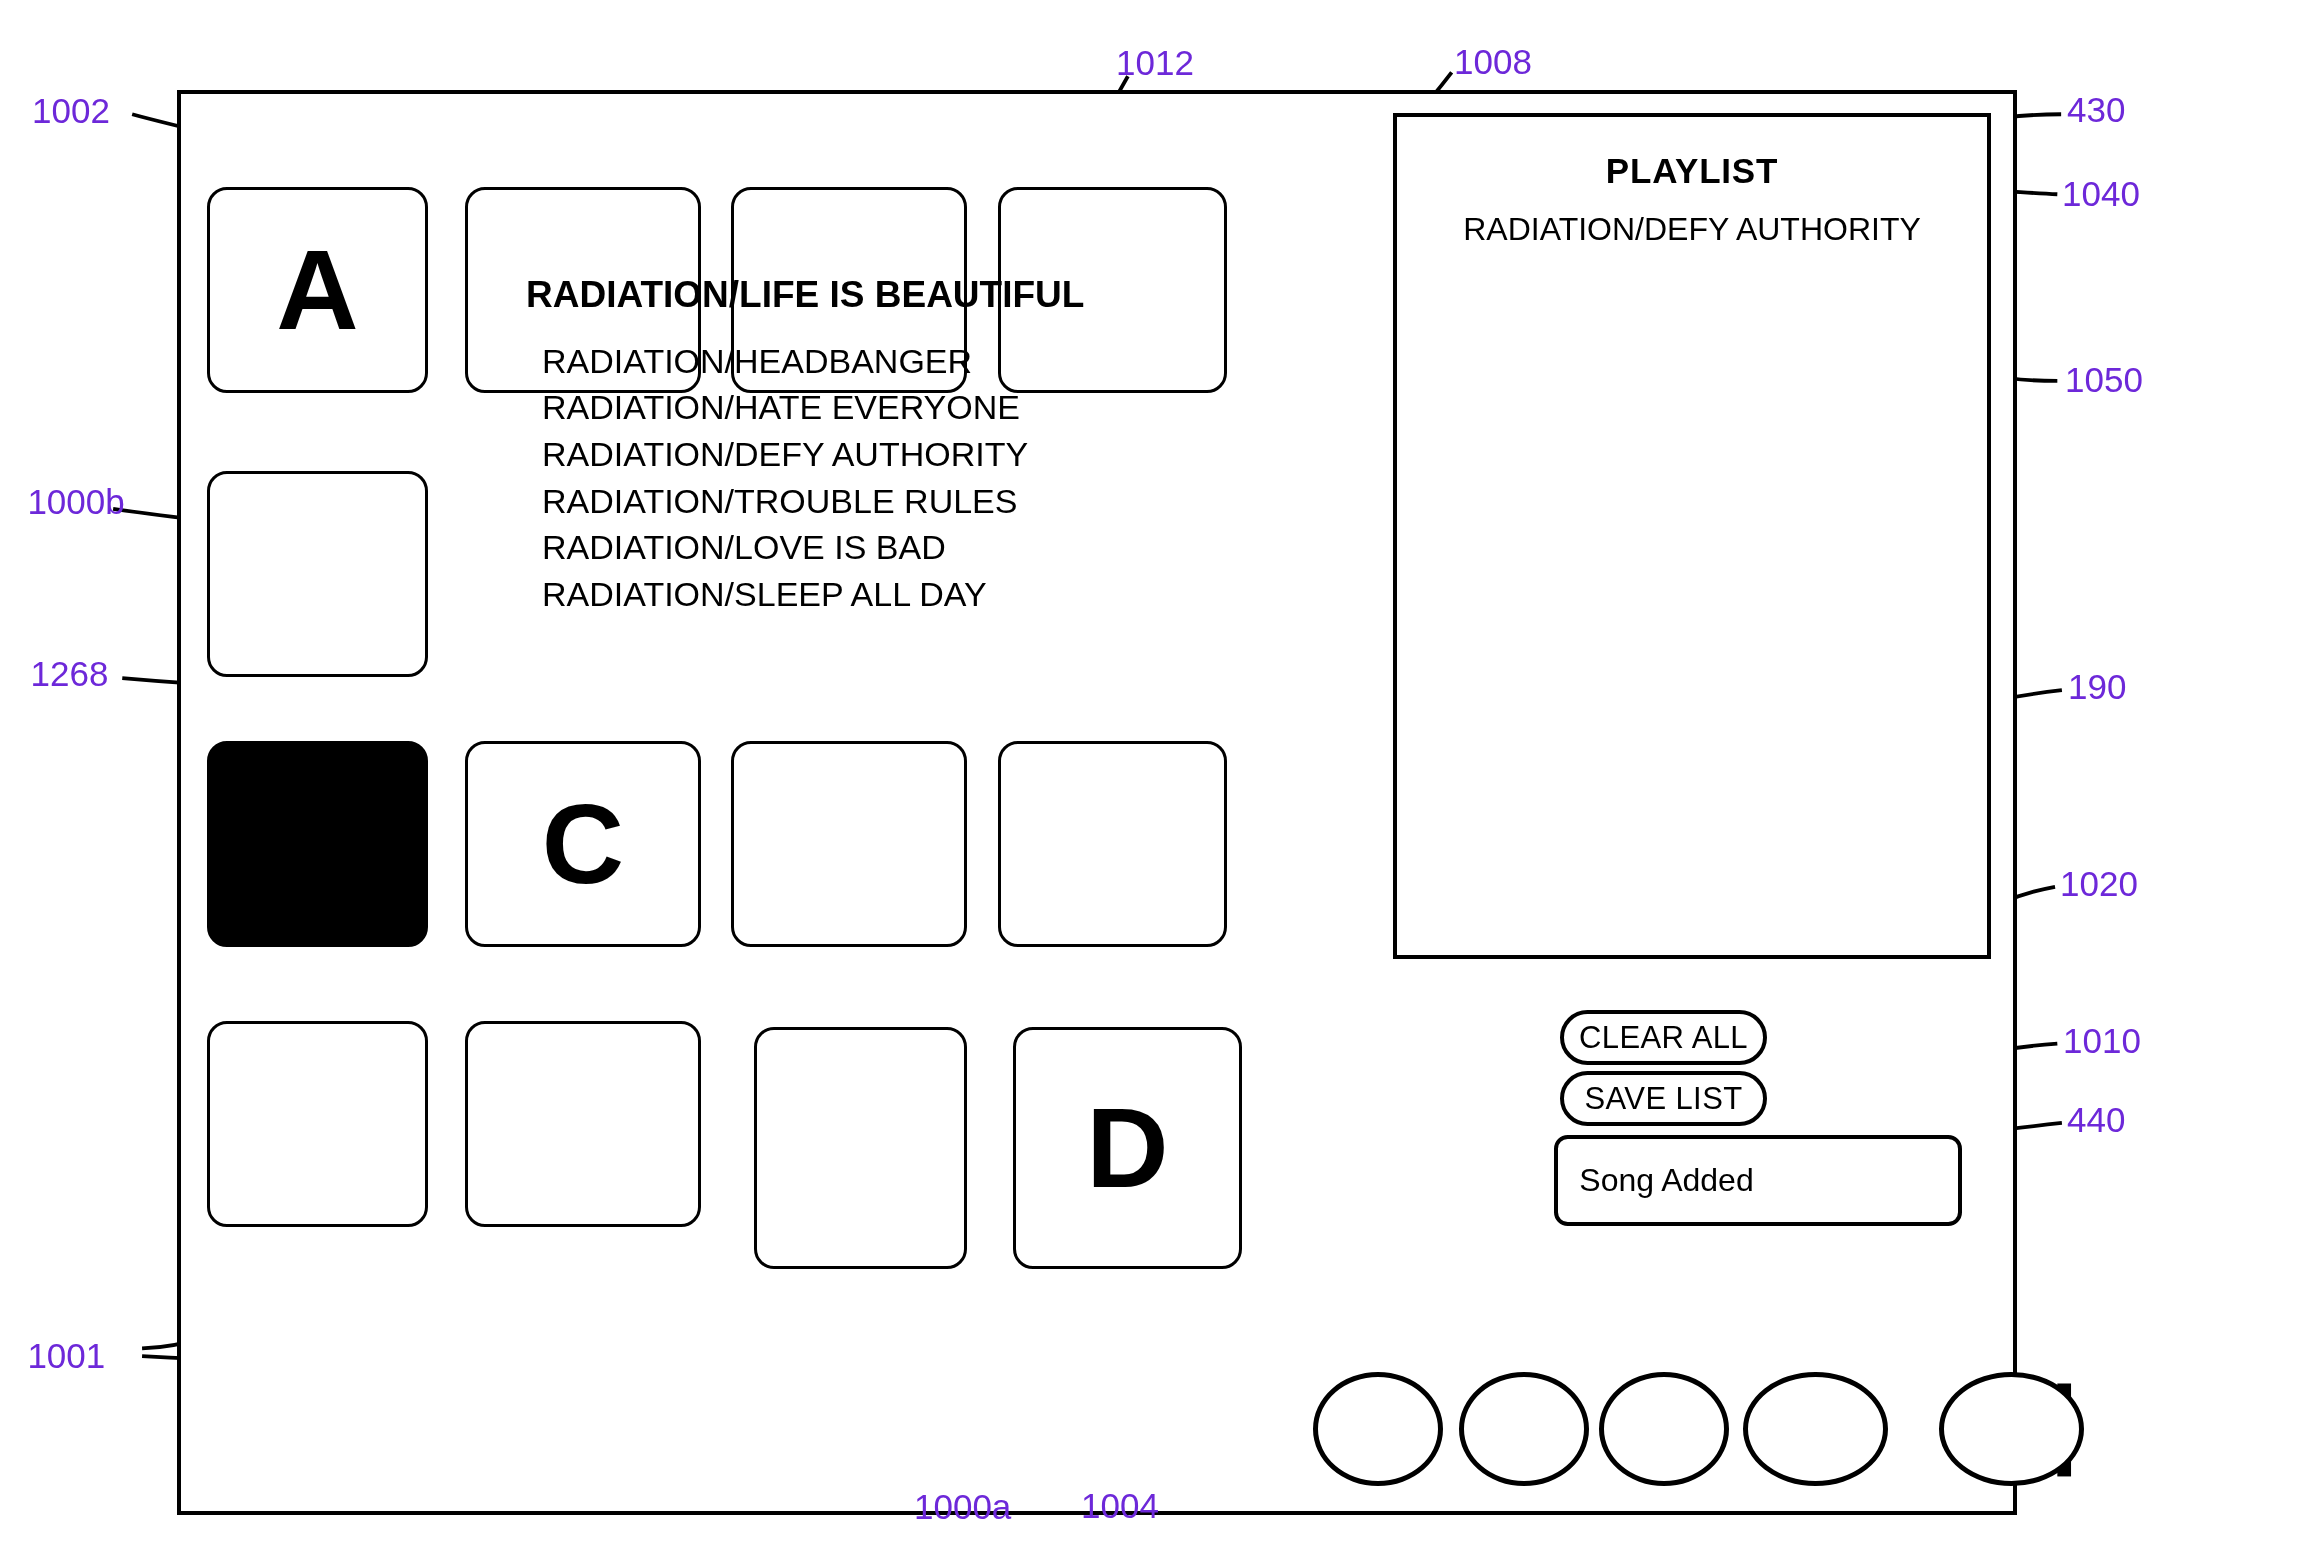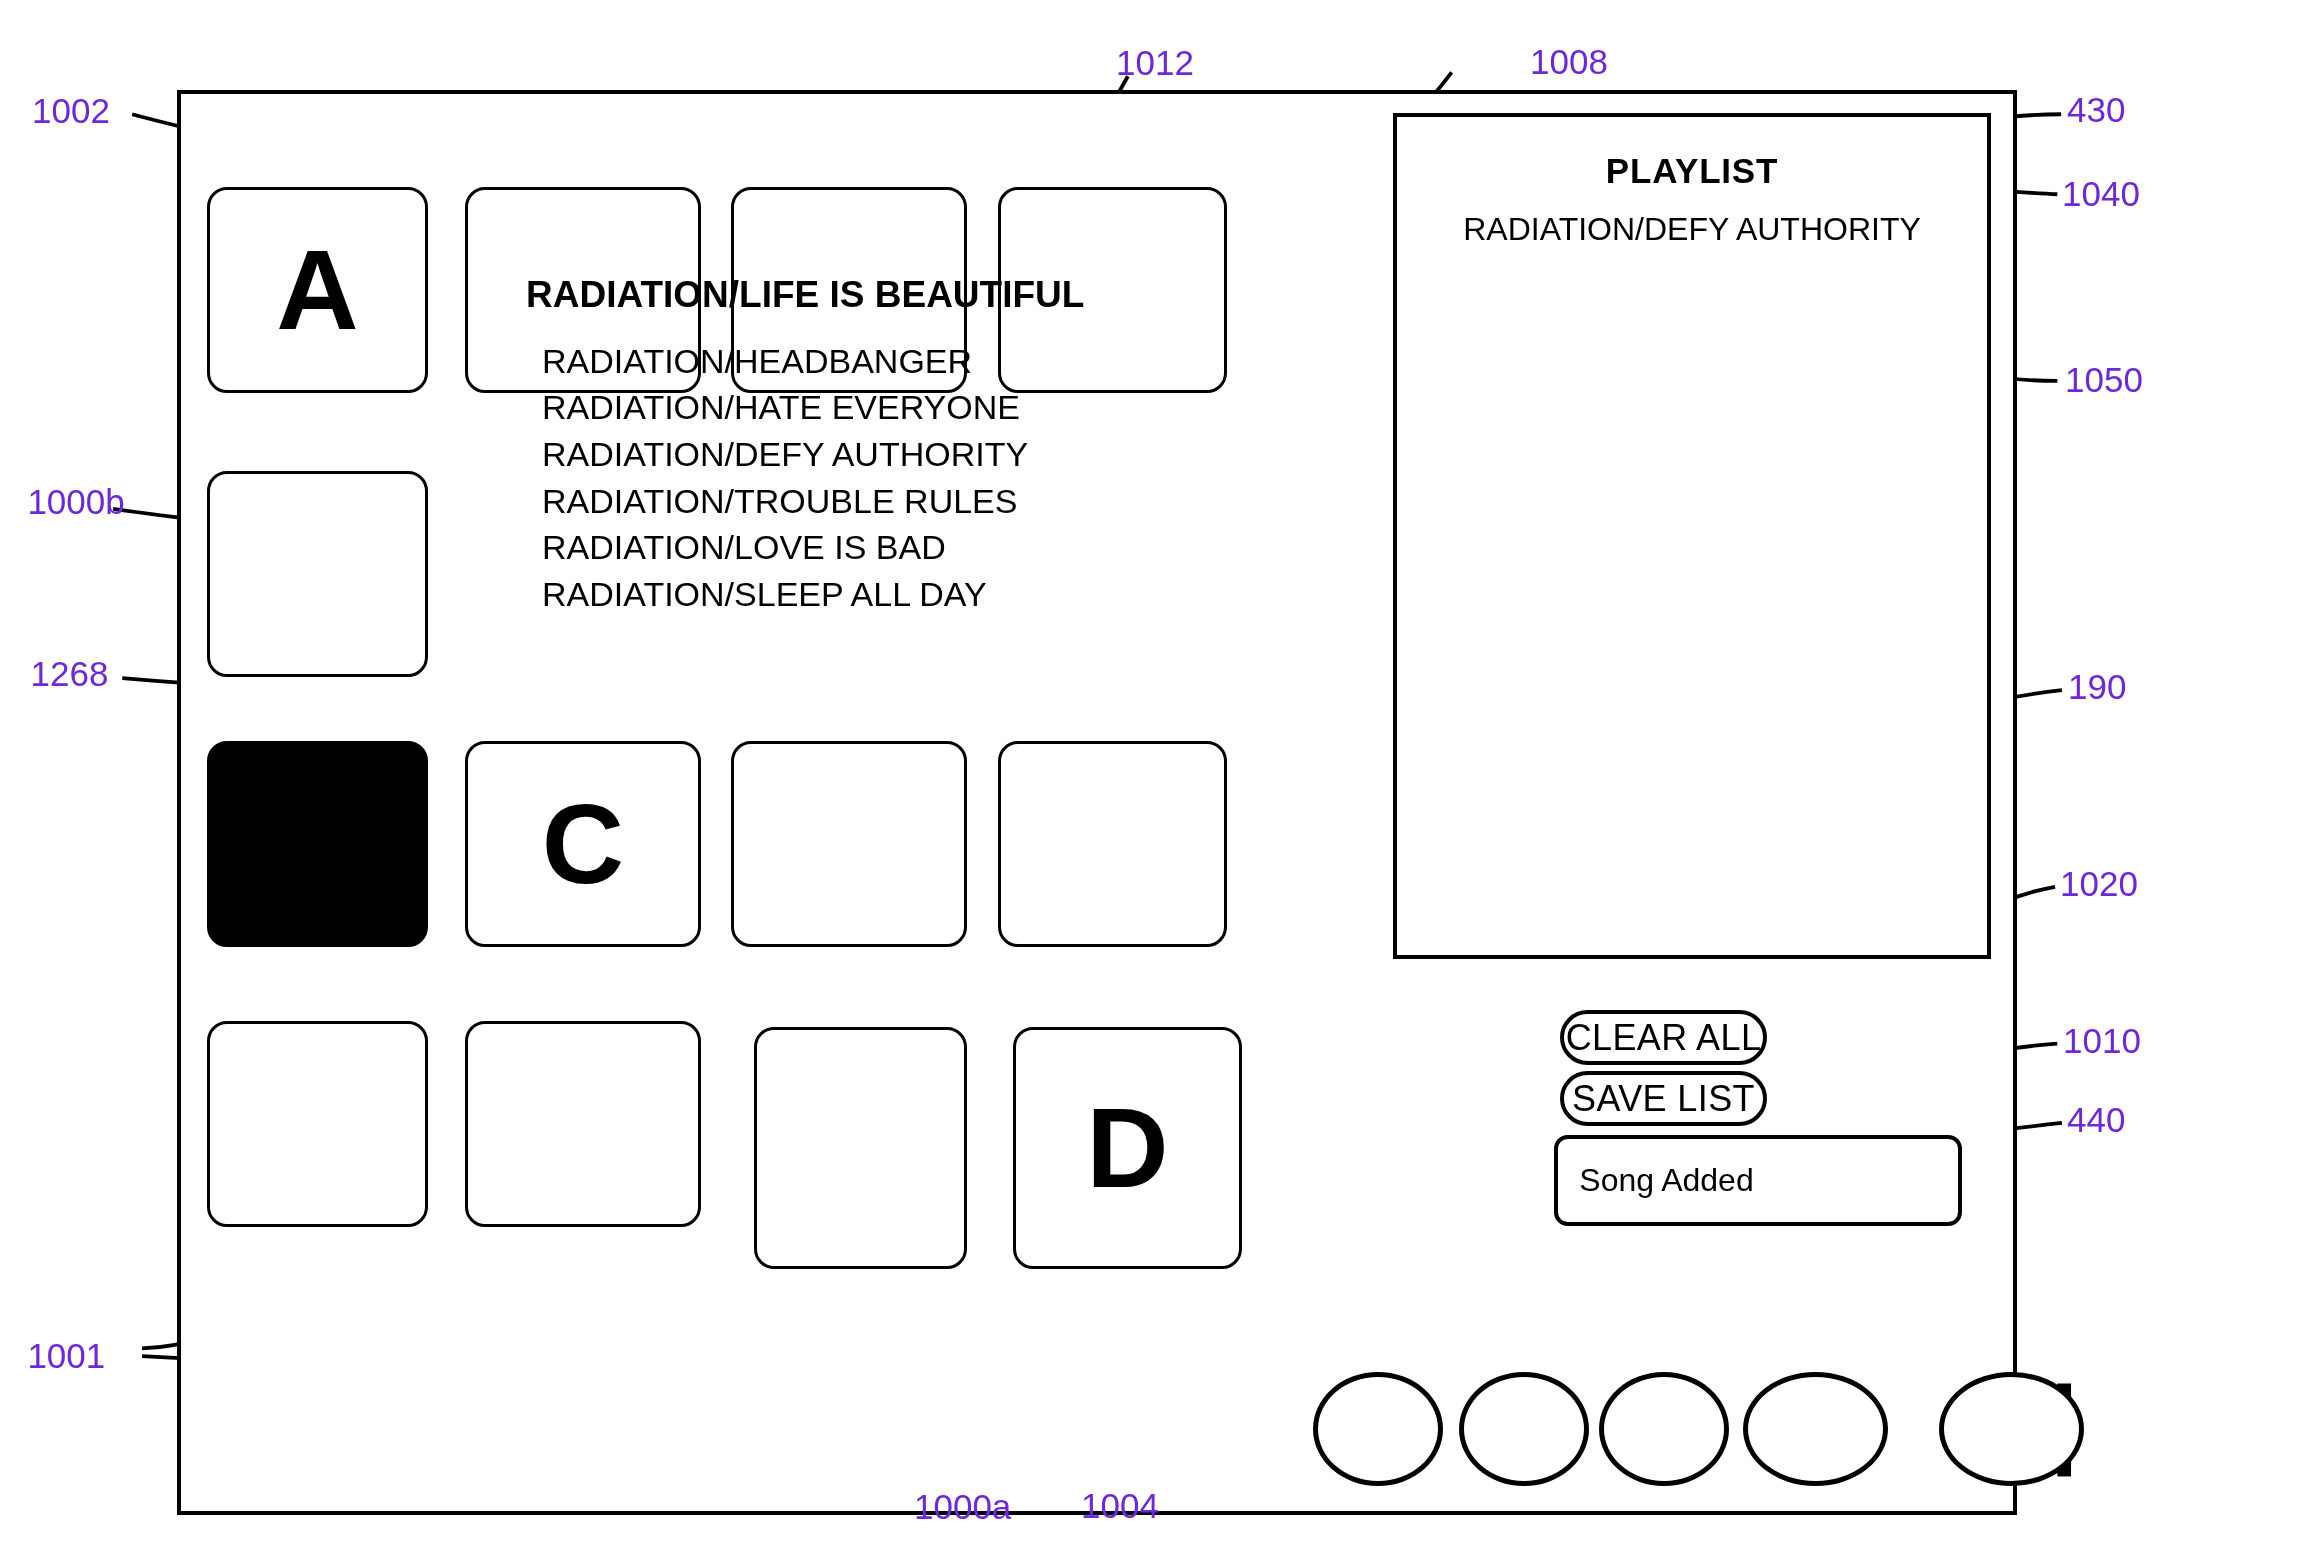--- a/index.html
+++ b/index.html
@@ -17,21 +17,21 @@
         box-sizing:border-box;display:flex;align-items:center;justify-content:center;}
   .tile.sel{background:#000;border-color:#000;}
   .tileletter{font-size:114px;font-weight:700;line-height:1;font-family:"Liberation Sans",sans-serif;}
   
   .playlist{position:absolute;border:4.6px solid #000;background:#fff;box-sizing:border-box;}
   .pl-title{text-align:center;font-size:35px;font-weight:700;letter-spacing:0.8px;margin-top:34px;}
   .pl-item{text-align:center;font-size:32px;font-weight:400;margin-top:20px;}
   
   .pill{position:absolute;border:4.6px solid #000;border-radius:30.5px;background:#fff;
         box-sizing:border-box;display:flex;align-items:center;justify-content:center;
-        font-size:36px;font-weight:400;letter-spacing:0.4px;}
+        font-size:31px;font-weight:400;letter-spacing:0.4px;}
   .statusbox{position:absolute;border:4.6px solid #000;border-radius:13.7px;background:#fff;
         box-sizing:border-box;display:flex;align-items:center;padding-left:21.3px;
         font-size:32px;font-weight:400;}
   
   .songlist{position:absolute;left:526px;top:274px;width:533px;}
   .song-head{font-size:37px;font-weight:700;letter-spacing:0px;white-space:nowrap;}
   .song-row{font-size:34px;font-weight:400;white-space:nowrap;margin-top:7.6px;margin-left:16px;}
   
   .tbtn{position:absolute;border:5.3px solid #000;border-radius:50%;background:#fff;
         box-sizing:border-box;display:flex;align-items:center;justify-content:center;}
@@ -358,21 +358,21 @@
   <div class="tbtn" style="left:1459px;top:1372px;width:130px;height:114px;"></div>
   <div class="tbtn" style="left:1599px;top:1372px;width:130px;height:114px;"></div>
   <div class="tbtn" style="left:1743px;top:1372px;width:145px;height:114px;"></div>
   <div class="tbtn" style="left:1939px;top:1372px;width:145px;height:114px;"></div>
 
   <div class="reflabel" style="left:32px;top:91px;">1002</div>
   <div class="reflabel" style="left:27.4px;top:482px;">1000b</div>
   <div class="reflabel" style="left:30.5px;top:654px;">1268</div>
   <div class="reflabel" style="left:27.4px;top:1336px;">1001</div>
   <div class="reflabel" style="left:1116px;top:43px;">1012</div>
-  <div class="reflabel" style="left:1530px;top:42px;">1008</div>
+  <div class="reflabel" style="left:1454px;top:42px;">1008</div>
   <div class="reflabel" style="left:2067px;top:90px;">430</div>
   <div class="reflabel" style="left:2062px;top:174px;">1040</div>
   <div class="reflabel" style="left:2065px;top:360px;">1050</div>
   <div class="reflabel" style="left:2068px;top:667px;">190</div>
   <div class="reflabel" style="left:2060px;top:864px;">1020</div>
   <div class="reflabel" style="left:2063px;top:1021px;">1010</div>
   <div class="reflabel" style="left:2067px;top:1100px;">440</div>
   <div class="reflabel" style="left:914px;top:1487px;">1000a</div>
   <div class="reflabel" style="left:1081px;top:1486px;">1004</div>
 

